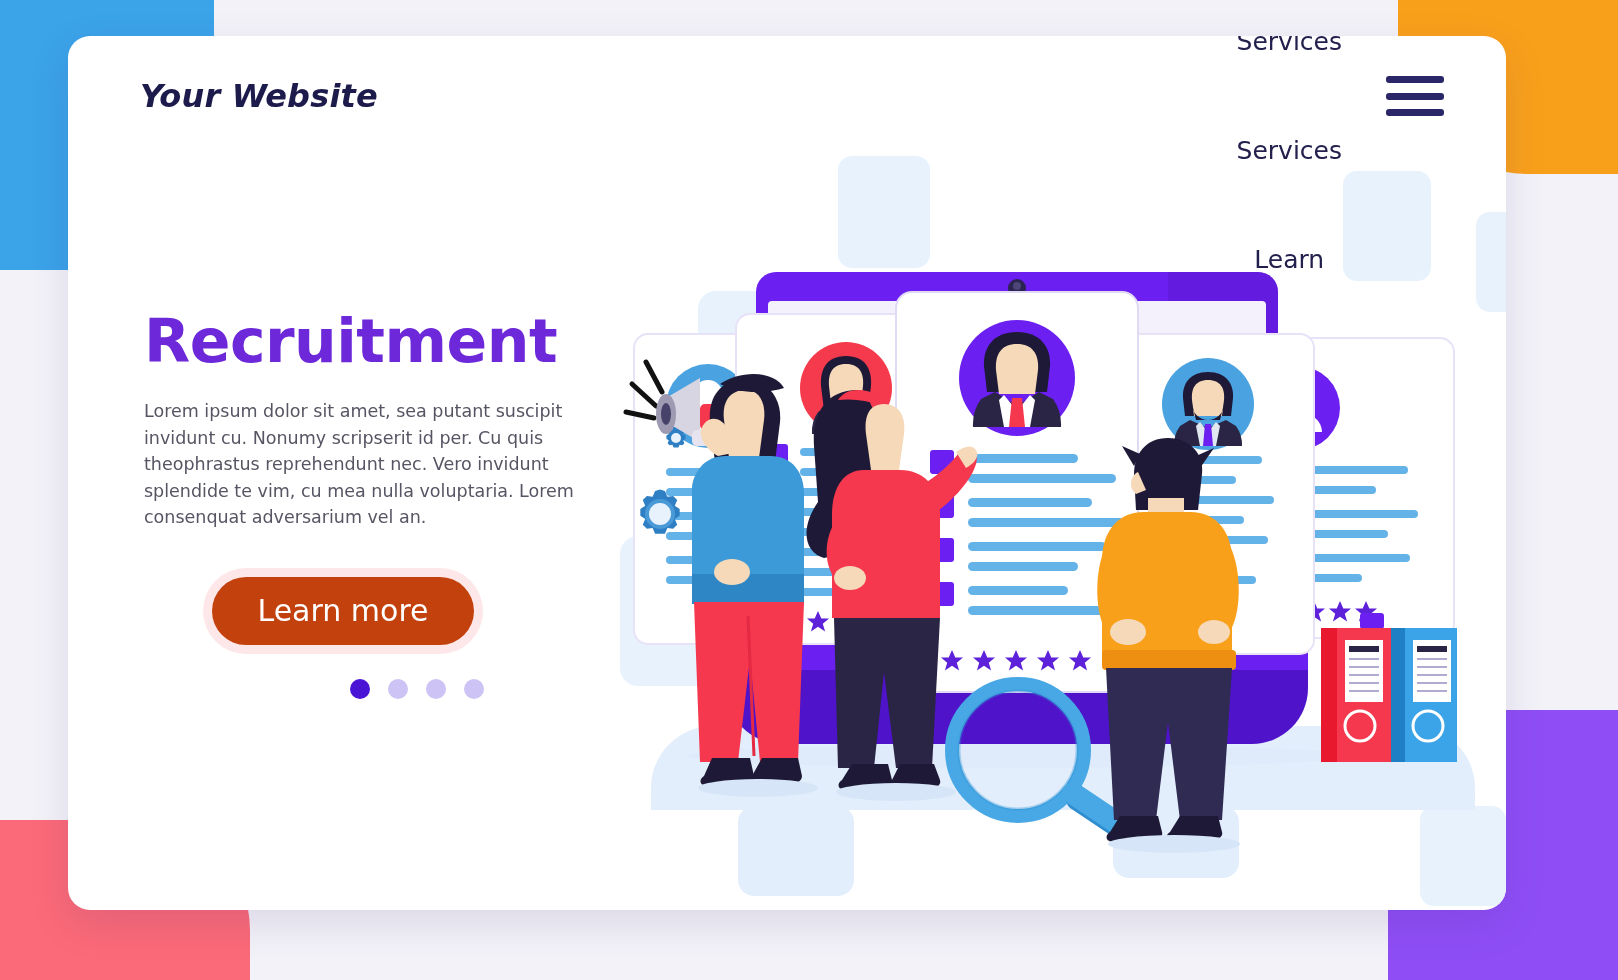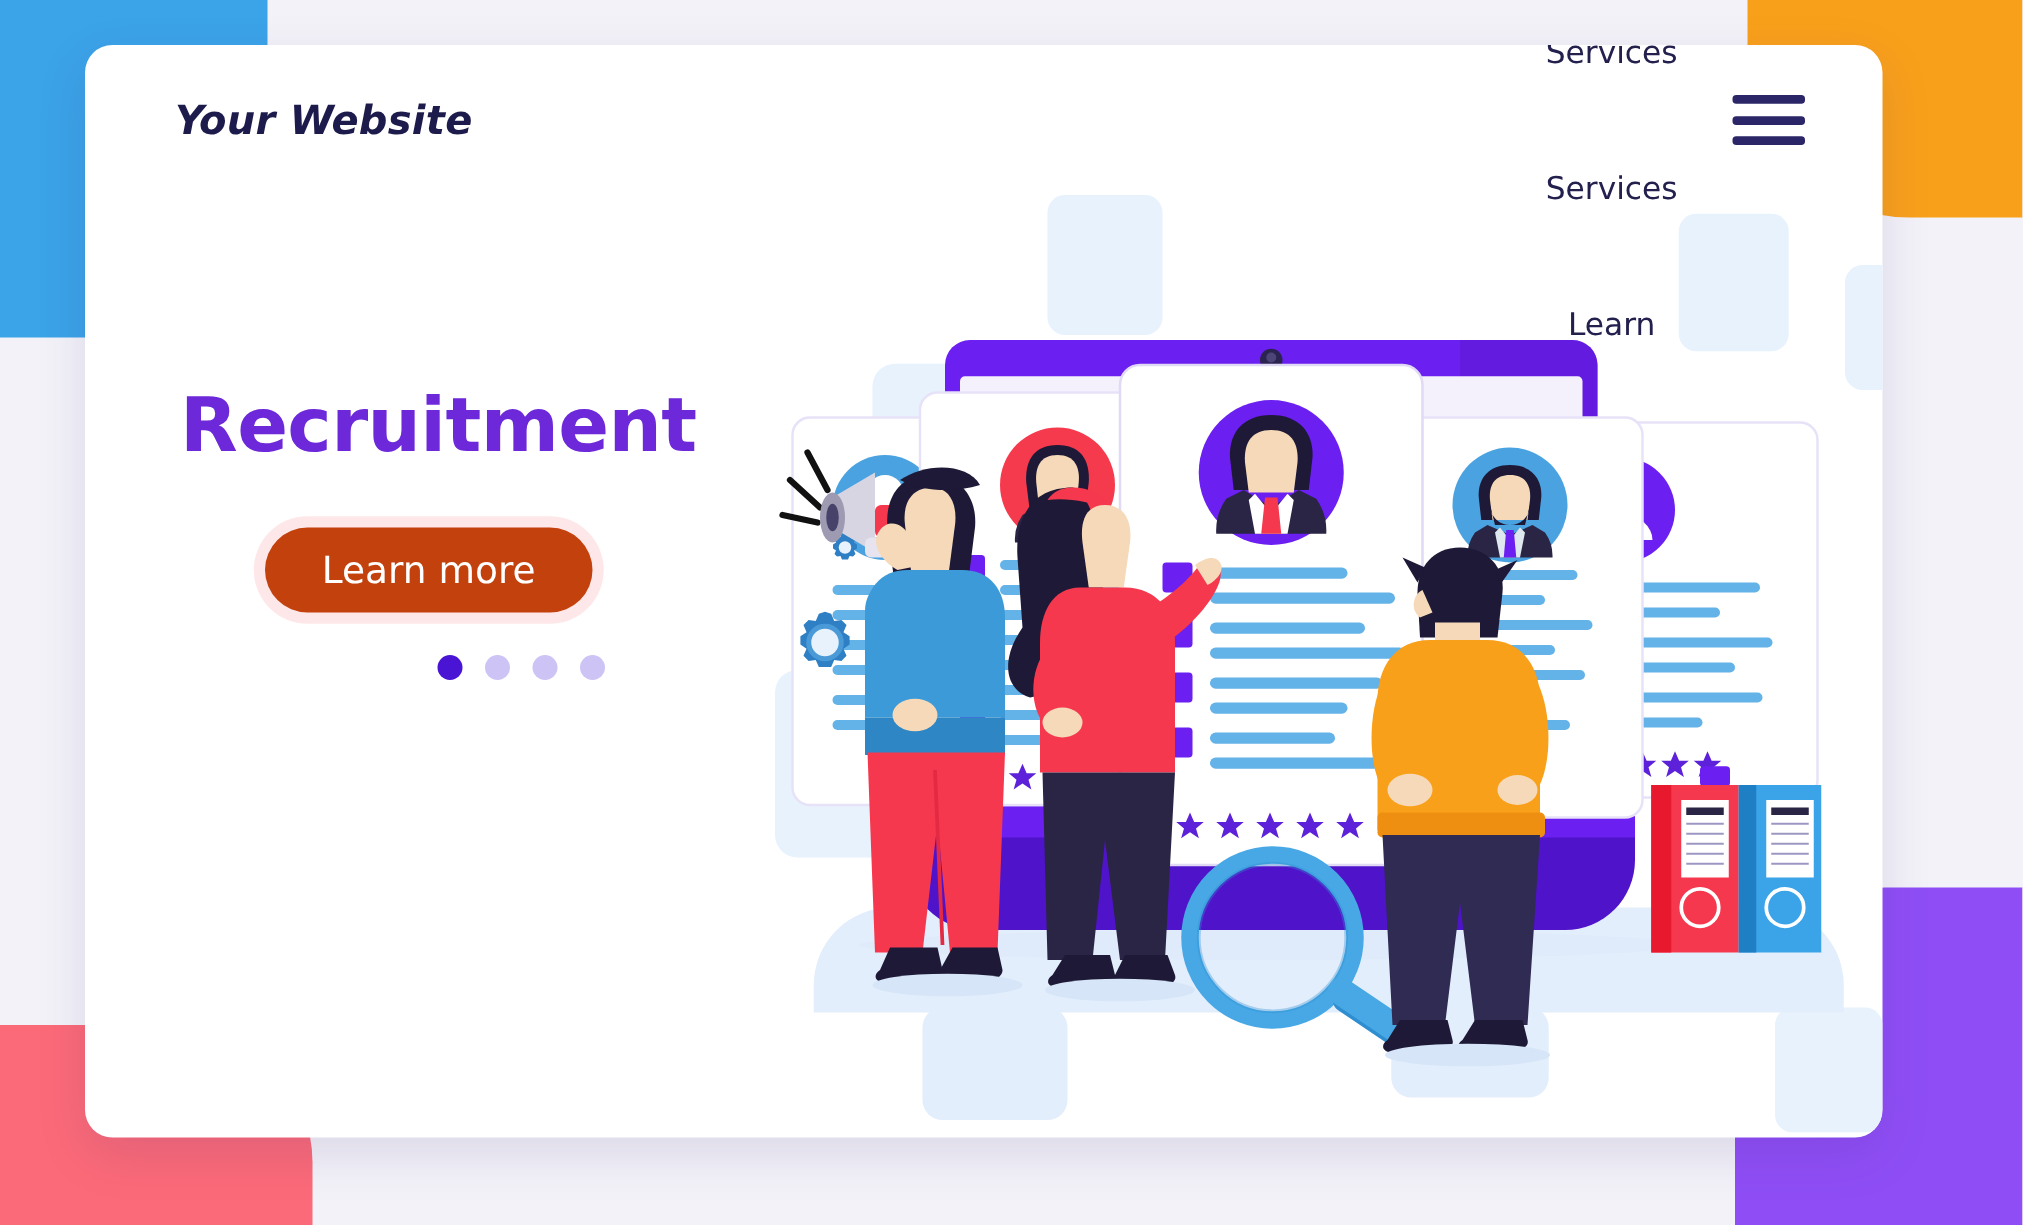--- a/index.html
+++ b/index.html
@@ -82,20 +82,21 @@
       </div>
       <div class="burger">
         <span></span>
         <span></span>
         <span></span>
       </div>
     </div>
 
     <div class="hero">
       <h1>Recruitment</h1>
+      <p>Lorem ipsum dolor sit amet, sea putant suscipit invidunt cu. Nonumy scripserit id per. Cu quis theophrastus reprehendunt nec. Vero invidunt splendide te vim, cu mea nulla voluptaria. Lorem consenquat adversarium vel an.</p>
       <button class="cta">Learn more</button>
       <div class="dots">
         <div class="dot active"></div>
         <div class="dot"></div>
         <div class="dot"></div>
         <div class="dot"></div>
       </div>
     </div>
 
     <div class="illus">

